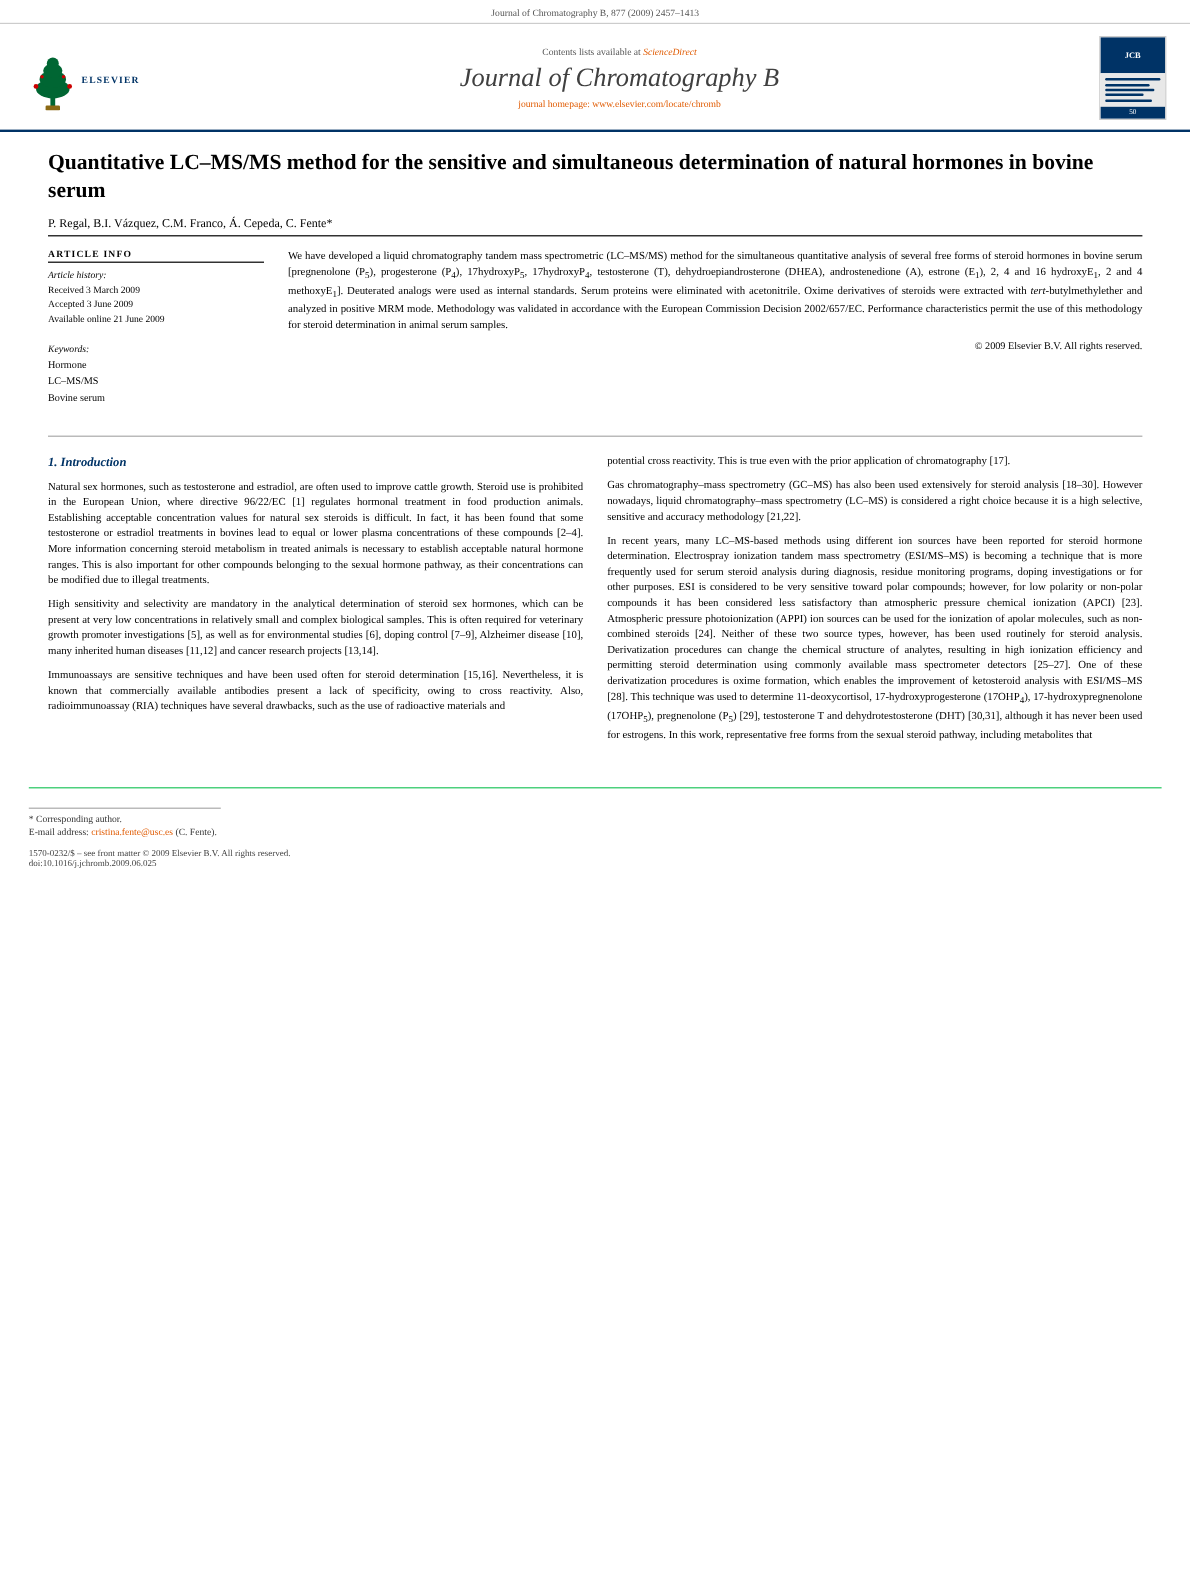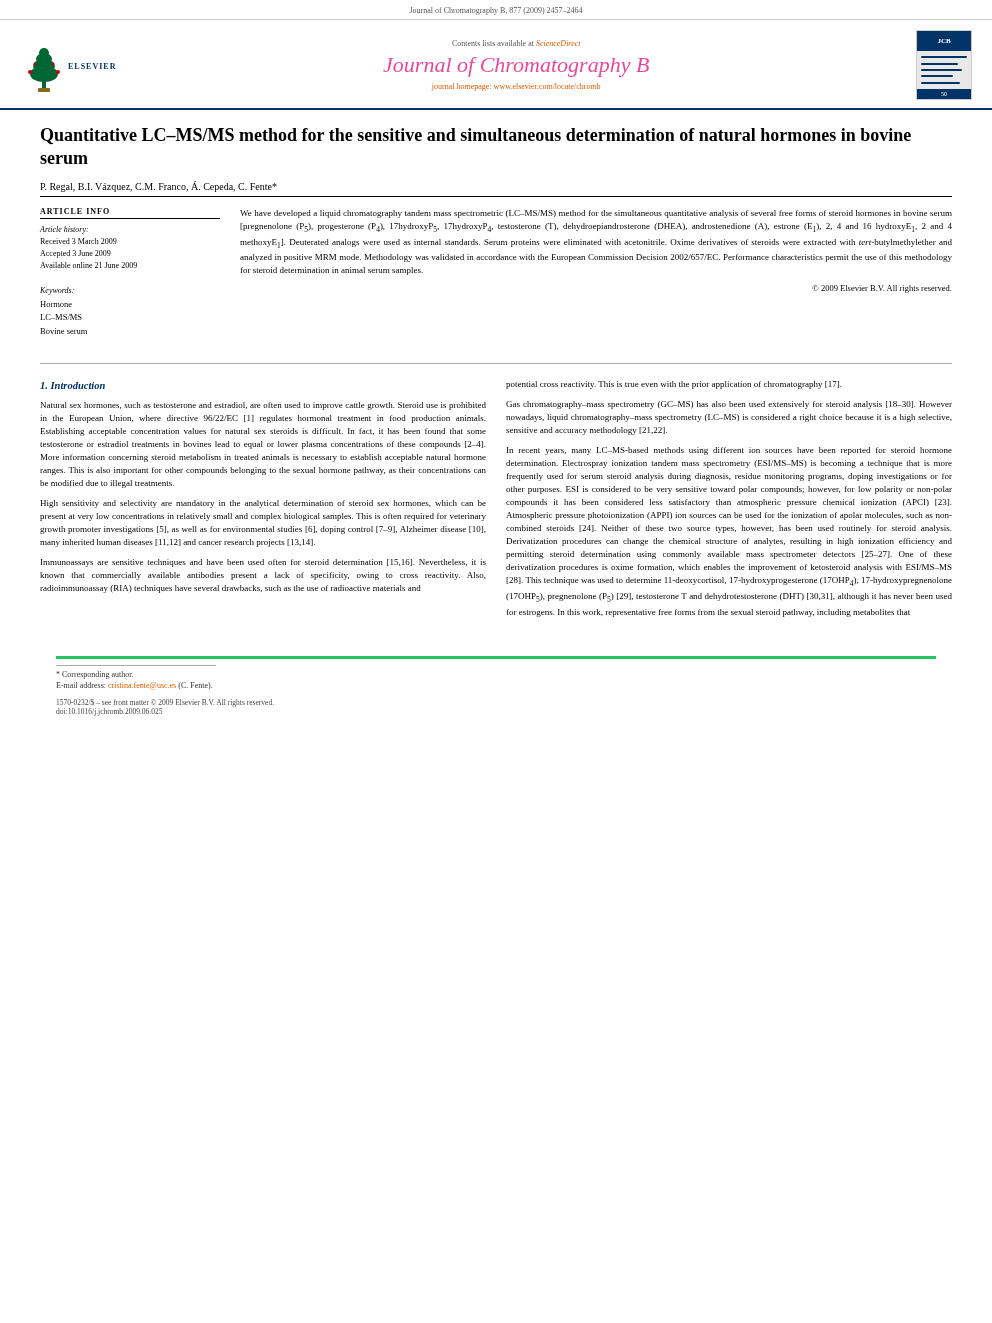--- a/index.html
+++ b/index.html
@@ -69,21 +69,21 @@
       margin-bottom: 4px;
     }
 
     .sciencedirect-link {
       color: #e05a00;
       font-style: italic;
     }
 
     .journal-name {
       font-size: 22px;
-      color: #ec4899;
+      color: #404040;
       font-style: italic;
       font-weight: normal;
       margin-bottom: 4px;
     }
 
     .journal-homepage {
       font-size: 8px;
       color: #555;
     }
 
@@ -97,21 +97,21 @@
       margin-left: 16px;
       flex-shrink: 0;
       border: 1px solid #ccc;
       display: flex;
       flex-direction: column;
       overflow: hidden;
     }
 
     .cover-top {
       background: #003366;
-      height: 20px;
+      height: 30px;
       display: flex;
       align-items: center;
       justify-content: center;
     }
 
     .cover-lines {
       flex: 1;
       background: #e8e8e8;
       display: flex;
       flex-direction: column;
@@ -260,23 +260,23 @@
 
     .body-para {
       margin-bottom: 7px;
       font-size: 9px;
       line-height: 1.45;
       text-align: justify;
     }
 
     
     .footer-bar {
-      border-top: 3px solid #22c55e;
-      margin: 10px 56px 0;
-      padding-top: 6px;
+      border-top: 1px solid #22c55e;
+      margin: 10px 24px 0;
+      padding-top: 16px;
       font-size: 8px;
       color: #333;
     }
 
     .footer-note {
       font-size: 8px;
       margin-bottom: 2px;
     }
 
     .corresp-note {
@@ -290,21 +290,21 @@
       margin-top: 8px;
     }
 
   </style>
 </head>
 <body>
 
 <div class="page">
 
   <div class="top-bar">
-    <span>Journal of Chromatography B, 877 (2009) 2457–2464</span>
+    <span>Journal of Chromatography B, 877 (2009) 2457–1413</span>
   </div>
 
   <div class="journal-header">
 
     <div class="elsevier-logo">
       <svg class="elsevier-tree" viewBox="0 0 48 54">
 
         <rect x="22" y="40" width="4" height="12" fill="#006633"></rect>
 
         <ellipse cx="24" cy="36" rx="14" ry="8" fill="#006633"></ellipse>

